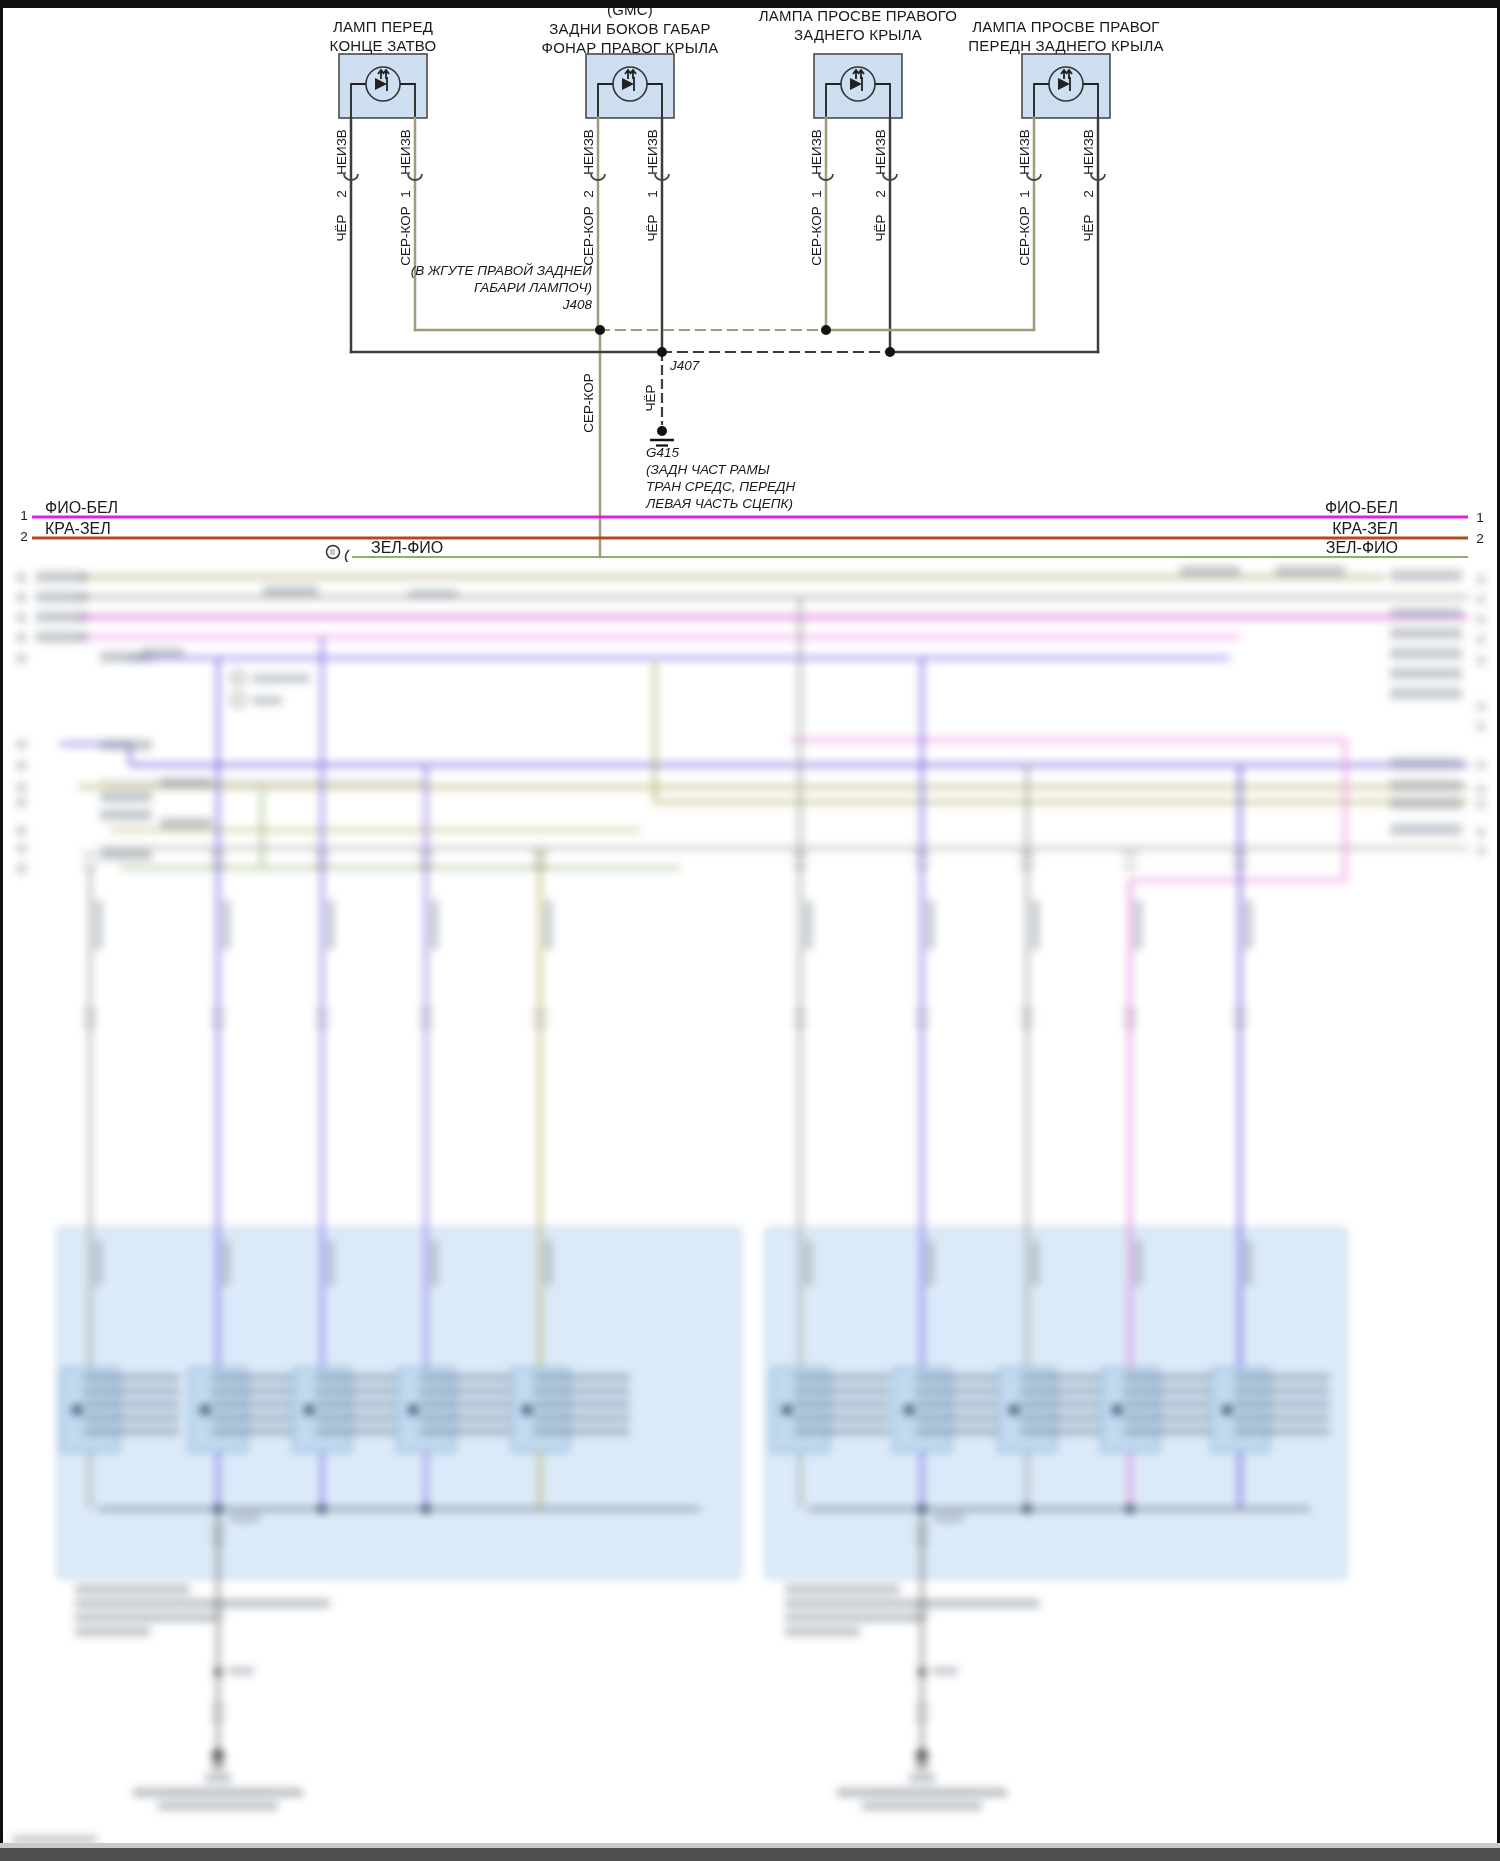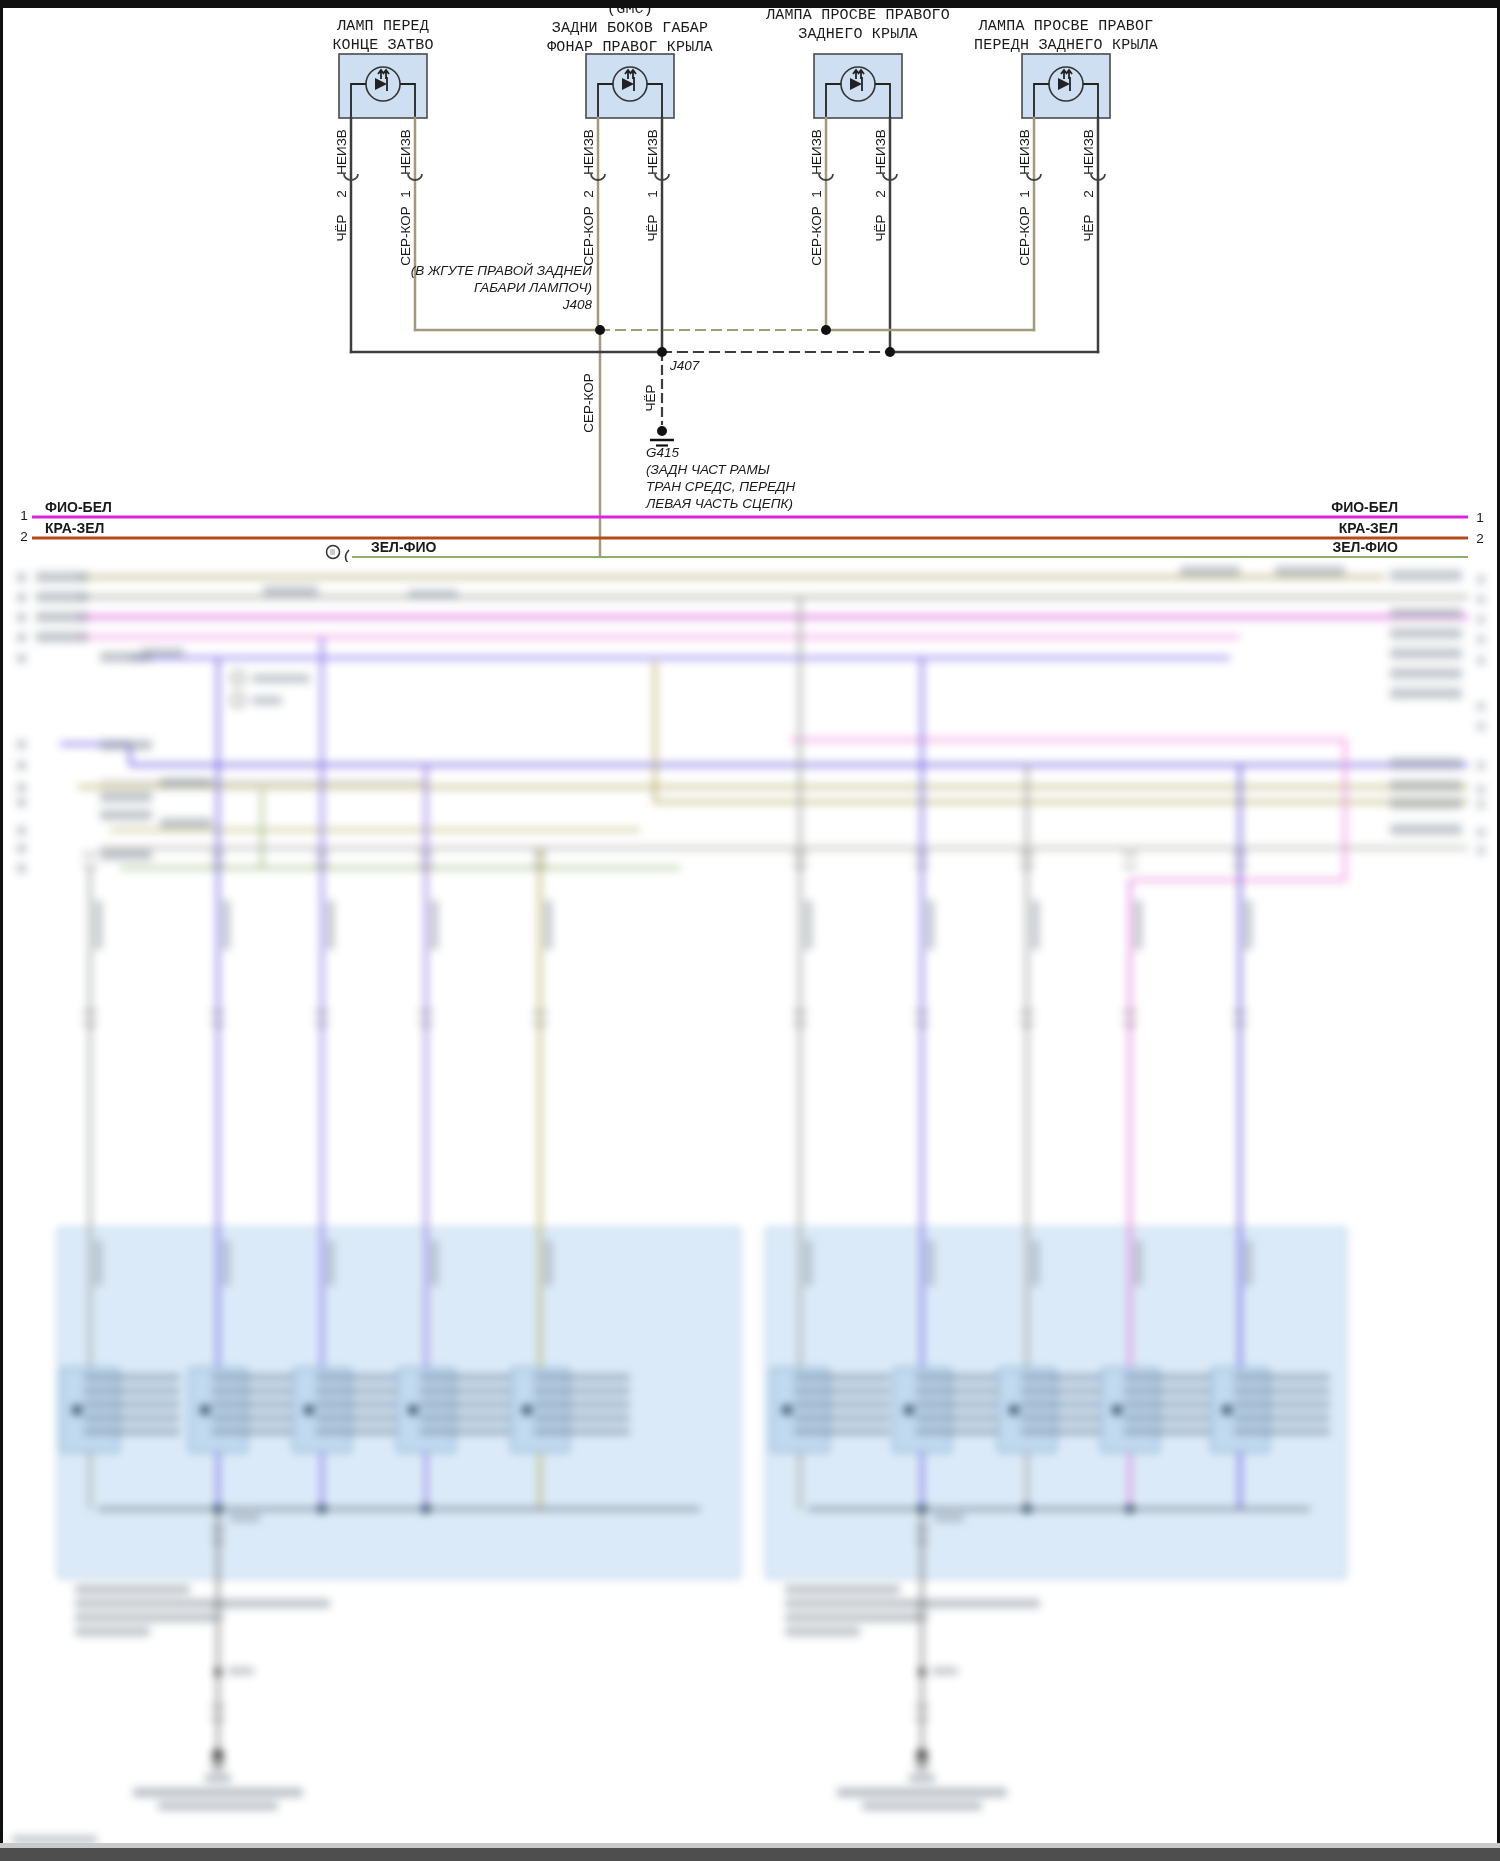--- a/index.html
+++ b/index.html
@@ -1,23 +1,23 @@
 <!DOCTYPE html>
 <html><head>
 <meta charset="utf-8">
 <style>
   html,body{margin:0;padding:0;background:#fff;}
   .page{position:relative;width:1500px;height:1861px;background:#ffffff;
         font-family:"Liberation Sans",sans-serif;color:#1a1a1a;overflow:hidden;}
   svg{position:absolute;left:0;top:0;}
-  .lamp-title{position:absolute;width:260px;text-align:center;font-size:15px;line-height:19px;letter-spacing:.2px;font-family:Liberation Mono, monospace;}
+  .lamp-title{position:absolute;width:260px;text-align:center;font-size:15px;line-height:19px;letter-spacing:.2px;}
   .vlab{position:absolute;transform:translate(-50%,-50%) rotate(-90deg);font-size:13.5px;white-space:nowrap;}
   .note{position:absolute;font-size:13.5px;line-height:17px;font-style:italic;}
   .note.r{text-align:right;}
-  .buslab{position:absolute;font-size:14px;font-weight:bold;}
+  .buslab{position:absolute;font-size:16px;}
   .busnum{position:absolute;font-size:13.5px;width:16px;text-align:center;}
   .frame{position:absolute;background:#101010;}
   .blurwrap{position:absolute;left:0;top:562px;width:1500px;height:1281px;
             filter:blur(4px);opacity:.92;}
   .botbar1{position:absolute;left:0;top:1843px;width:1500px;height:5px;background:#c9c9c9;}
   .botbar2{position:absolute;left:0;top:1848px;width:1500px;height:13px;background:#4e4e4e;}
 </style>
 </head>
 <body>
 

